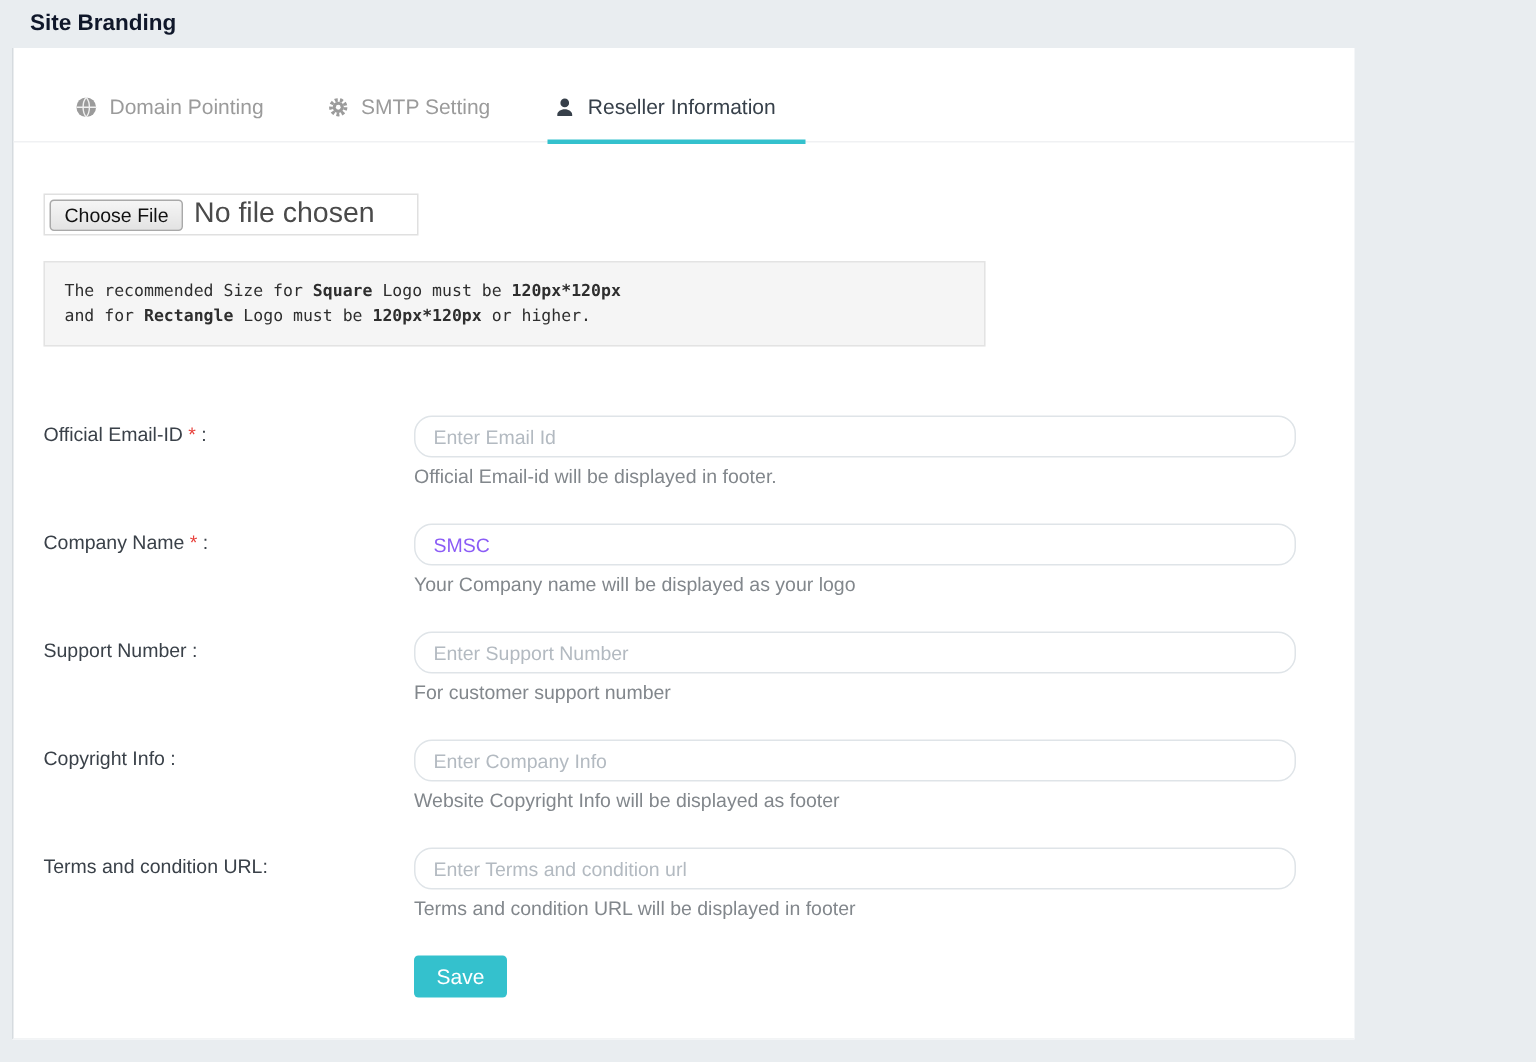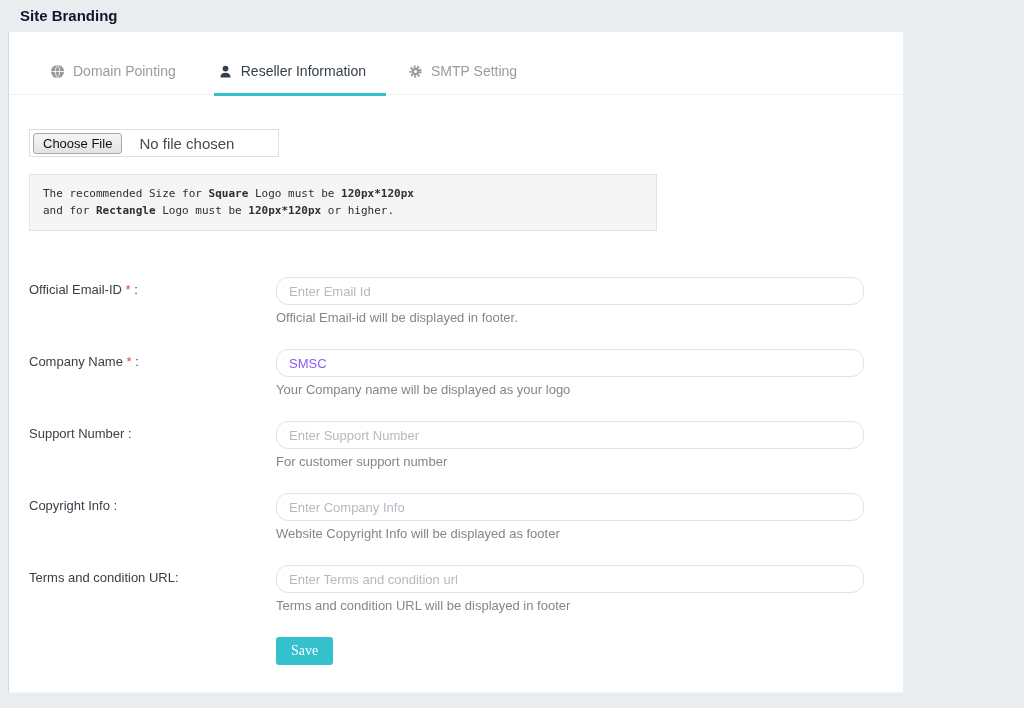--- a/index.html
+++ b/index.html
@@ -109,23 +109,23 @@
     margin:2px 0 2px 3px;
     padding:2px 9px;
     font-size:13px;
     color:#111;
     background:linear-gradient(#f5f5f5,#e3e3e3);
     border:1px solid #a9a9a9;
     border-radius:3px;
     white-space:nowrap;
   }
   .file-status{
-    font-size:15px;
+    font-size:19px;
     color:#4a4a4a;
-    padding-left:17px;
+    padding-left:7px;
     white-space:nowrap;
   }
   .logo-note{
     margin-top:17px;
     width:628px;
     background:#f5f5f5;
     border:1px solid #e3e3e3;
     padding:10px 13px 11px 13px;
     font-family:"DejaVu Sans Mono","Liberation Mono",monospace;
     font-size:11px;
@@ -135,21 +135,21 @@
   .logo-note .b{font-weight:700;}
   
   .save-row{margin-top:21px;margin-bottom:0;}
   .save-btn{
     display:inline-block;
     background:var(--accent);
     color:#fff;
     border:none;
     border-radius:3px;
     font-size:14px;
-    font-family:Liberation Serif, serif;
+    font-family:Liberation Sans, sans-serif;
     padding:6px 15px;
     cursor:pointer;
   }
 </style>
 </head>
 <body>
 
 <div class="page-header">
   <div class="page-title">Site Branding</div>
 </div>
@@ -159,38 +159,38 @@
   <div class="tabs">
     <div class="tab">
       <span class="ticon">
         <svg viewBox="0 0 16 16">
             <circle cx="8" cy="8" r="7" fill="currentColor"></circle>
             <path d="M1 8h14M8 1c-3 3.5-3 10.5 0 14M8 1c3 3.5 3 10.5 0 14" stroke="#ffffff" stroke-width="1" fill="none" opacity="0.85"></path>
           </svg>
       </span>
       <span>Domain Pointing</span>
     </div>
-    <div class="tab active">
-      <span class="ticon">
-        <svg viewBox="0 0 16 16" fill="currentColor">
-            <path d="M8 8a3.1 3.1 0 1 0 0-6.2A3.1 3.1 0 0 0 8 8zm0 1.4c-2.9 0-5.3 1.7-5.3 3.9v1h10.6v-1c0-2.2-2.4-3.9-5.3-3.9z"></path>
-          </svg>
-      </span>
-      <span>Reseller Information</span>
-    </div>
     <div class="tab">
       <span class="ticon">
         <svg viewBox="0 0 16 16">
             <circle cx="8" cy="8" r="5.2" fill="none" stroke="currentColor" stroke-width="2.6" stroke-dasharray="2.1 1.55"></circle>
             <circle cx="8" cy="8" r="4" fill="currentColor"></circle>
             <circle cx="8" cy="8" r="1.7" fill="#ffffff"></circle>
           </svg>
       </span>
       <span>SMTP Setting</span>
     </div>
+    <div class="tab active">
+      <span class="ticon">
+        <svg viewBox="0 0 16 16" fill="currentColor">
+            <path d="M8 8a3.1 3.1 0 1 0 0-6.2A3.1 3.1 0 0 0 8 8zm0 1.4c-2.9 0-5.3 1.7-5.3 3.9v1h10.6v-1c0-2.2-2.4-3.9-5.3-3.9z"></path>
+          </svg>
+      </span>
+      <span>Reseller Information</span>
+    </div>
   </div>
 
   <div class="form">
 
     <div class="row logo-row">
       <div class="field-cell">
         <div class="file-input">
           <span class="choose-btn">Choose File</span>
           <span class="file-status">No file chosen</span>
         </div>

